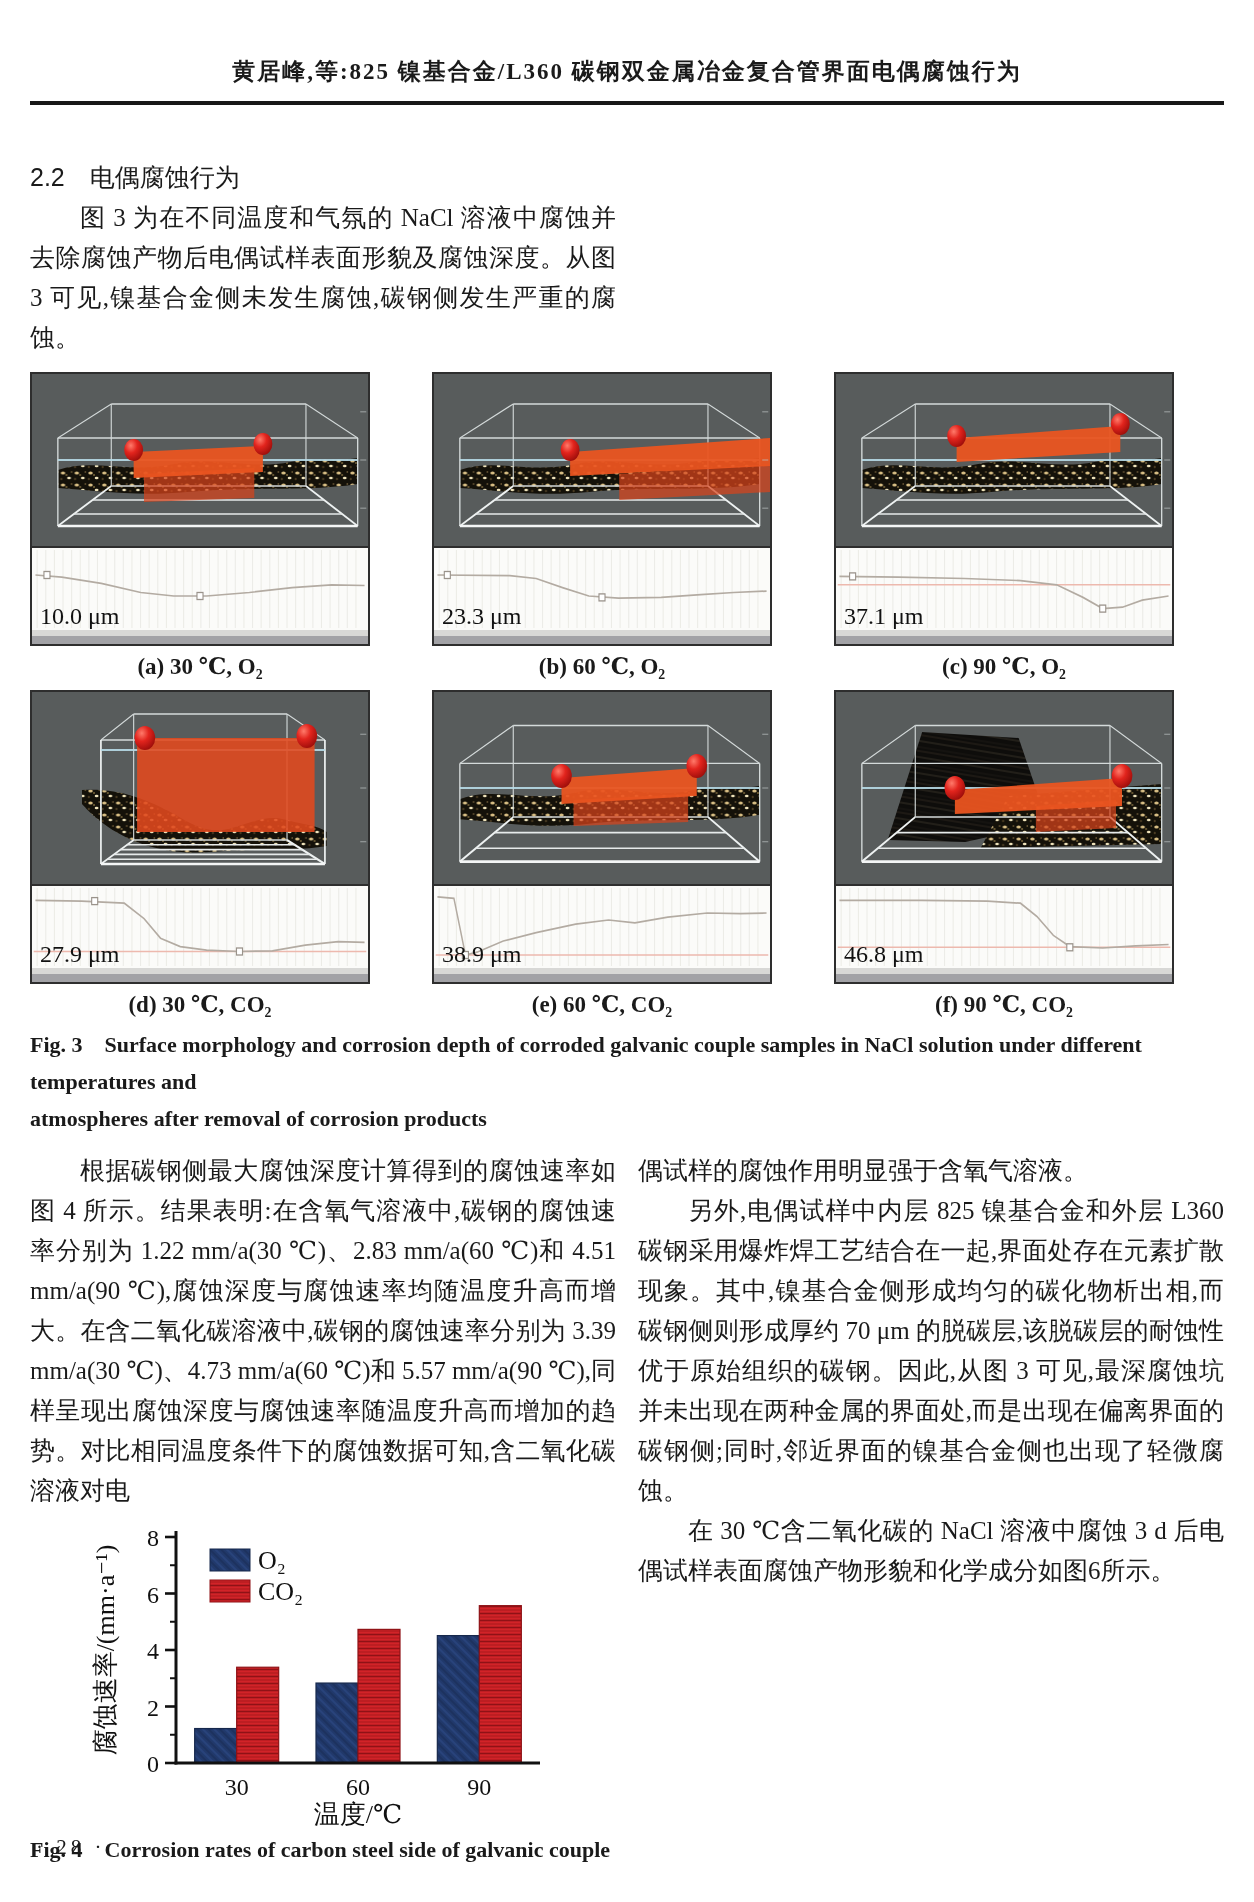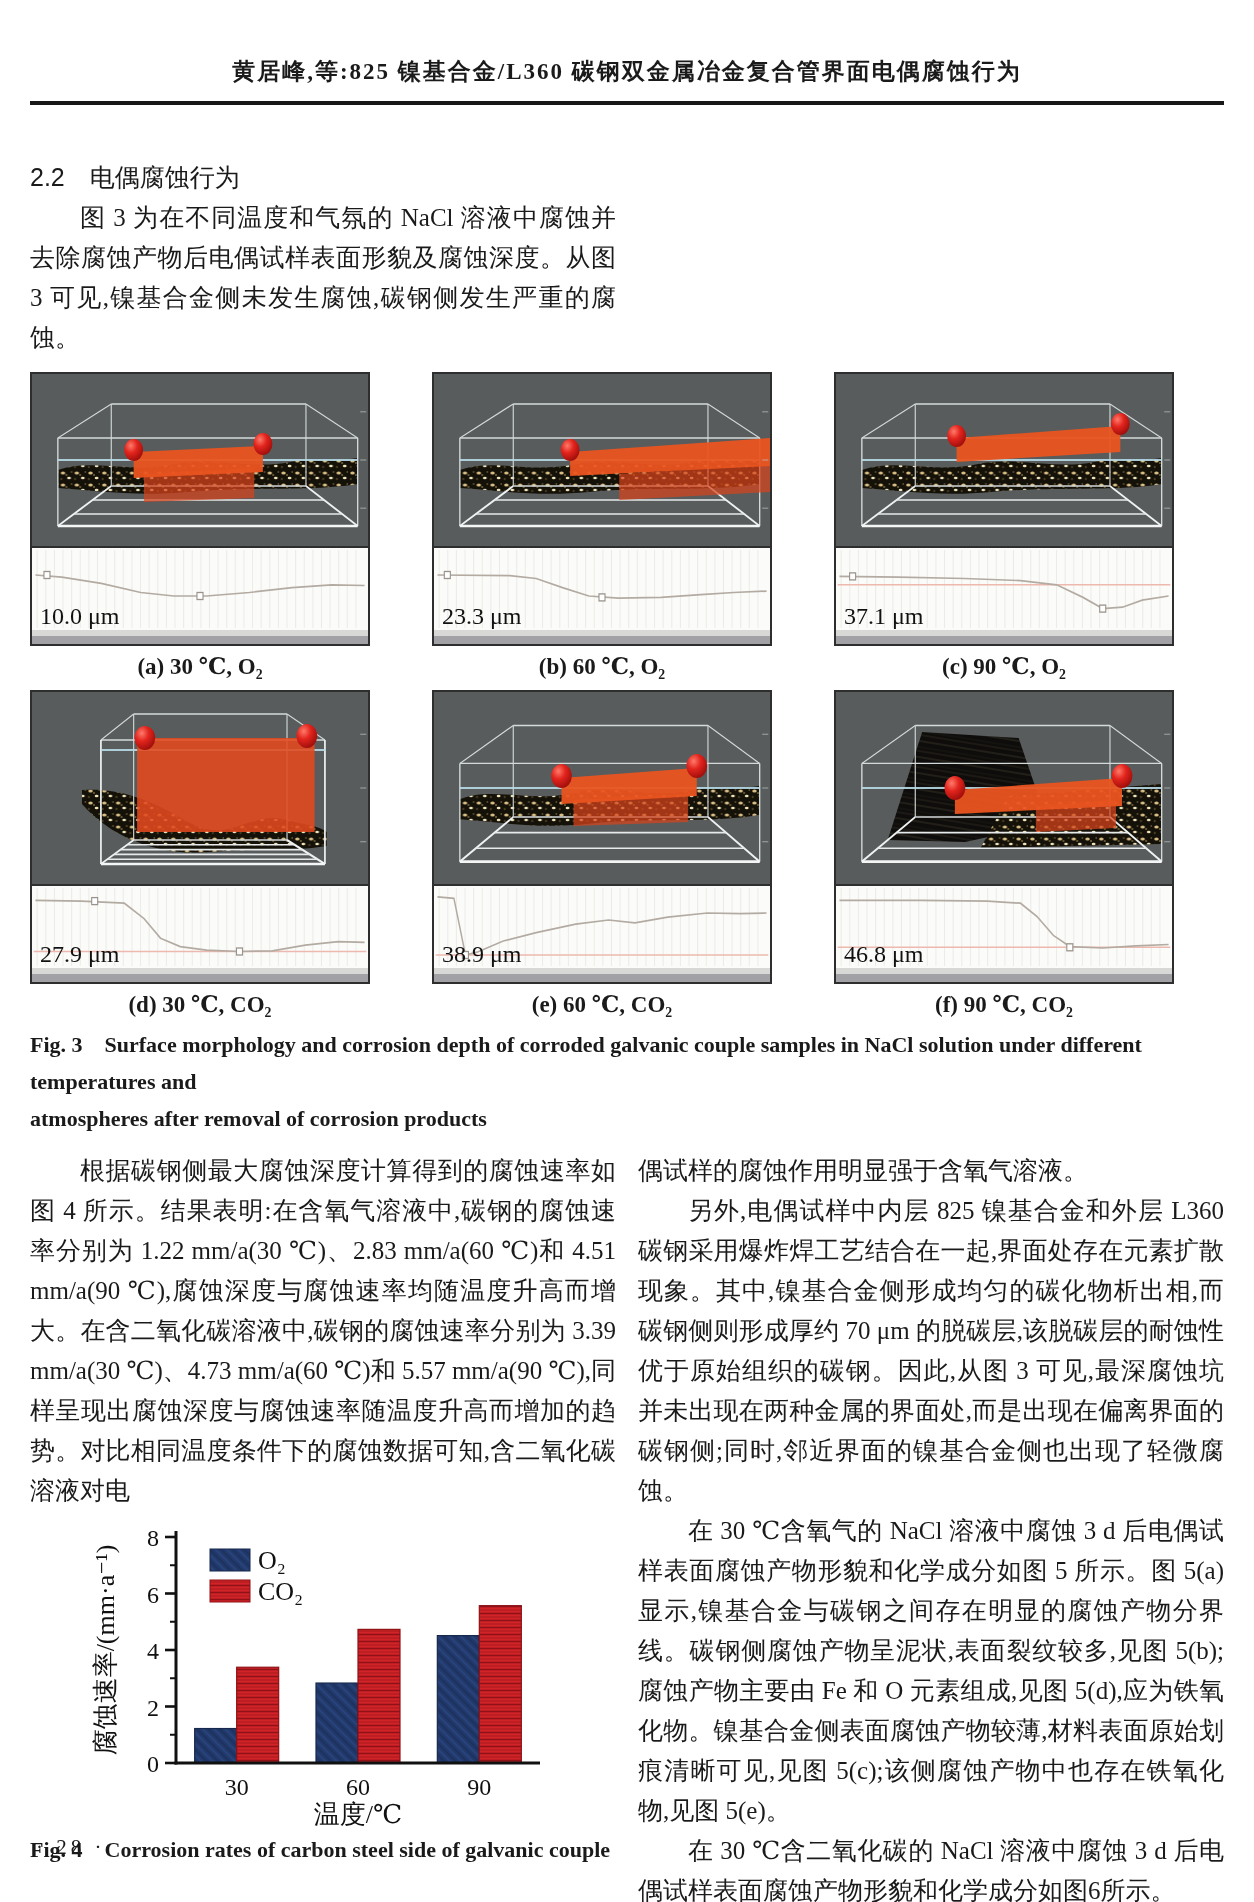--- a/index.html
+++ b/index.html
@@ -629,19 +629,18 @@
             <text x="270" y="302" class="caxis" text-anchor="middle">温度/℃</text>
             <text transform="translate(26 129) rotate(-90)" class="caxis" text-anchor="middle">腐蚀速率/(mm·a⁻¹)</text>
           </svg>
       </div>
       <div class="figcap-en">Fig. 4　Corrosion rates of carbon steel side of galvanic couple</div>
 
     </div>
     <div class="col">
       <p class="para">偶试样的腐蚀作用明显强于含氧气溶液。</p>
       <p class="para indent">另外,电偶试样中内层 825 镍基合金和外层 L360 碳钢采用爆炸焊工艺结合在一起,界面处存在元素扩散现象。其中,镍基合金侧形成均匀的碳化物析出相,而碳钢侧则形成厚约 70 μm 的脱碳层,该脱碳层的耐蚀性优于原始组织的碳钢。因此,从图 3 可见,最深腐蚀坑并未出现在两种金属的界面处,而是出现在偏离界面的碳钢侧;同时,邻近界面的镍基合金侧也出现了轻微腐蚀。</p>
-      <p class="para indent">在 30 ℃含氧气的 NaCl 溶液中腐蚀 3 d 后电偶试样表面腐蚀产物形貌和化学成分如图 5 所示。图 5(a)显示,镍基合金与碳钢之间存在明显的腐蚀产物分界线。碳钢侧腐蚀产物呈泥状,表面裂纹较多,见图 5(b);腐蚀产物主要由 Fe 和 O 元素组成,见图 5(d),应为铁氧化物。镍基合金侧表面腐蚀产物较薄,材料表面原始划痕清晰可见,见图 5(c);该侧腐蚀产物中也存在铁氧化物,见图 5(e)。</p>
       <p class="para indent">在 30 ℃含二氧化碳的 NaCl 溶液中腐蚀 3 d 后电偶试样表面腐蚀产物形貌和化学成分如图6所示。</p>
     </div>
   </div>
 
   <div class="pageno">· 28 ·</div>
 </div>
 
 </body></html>

